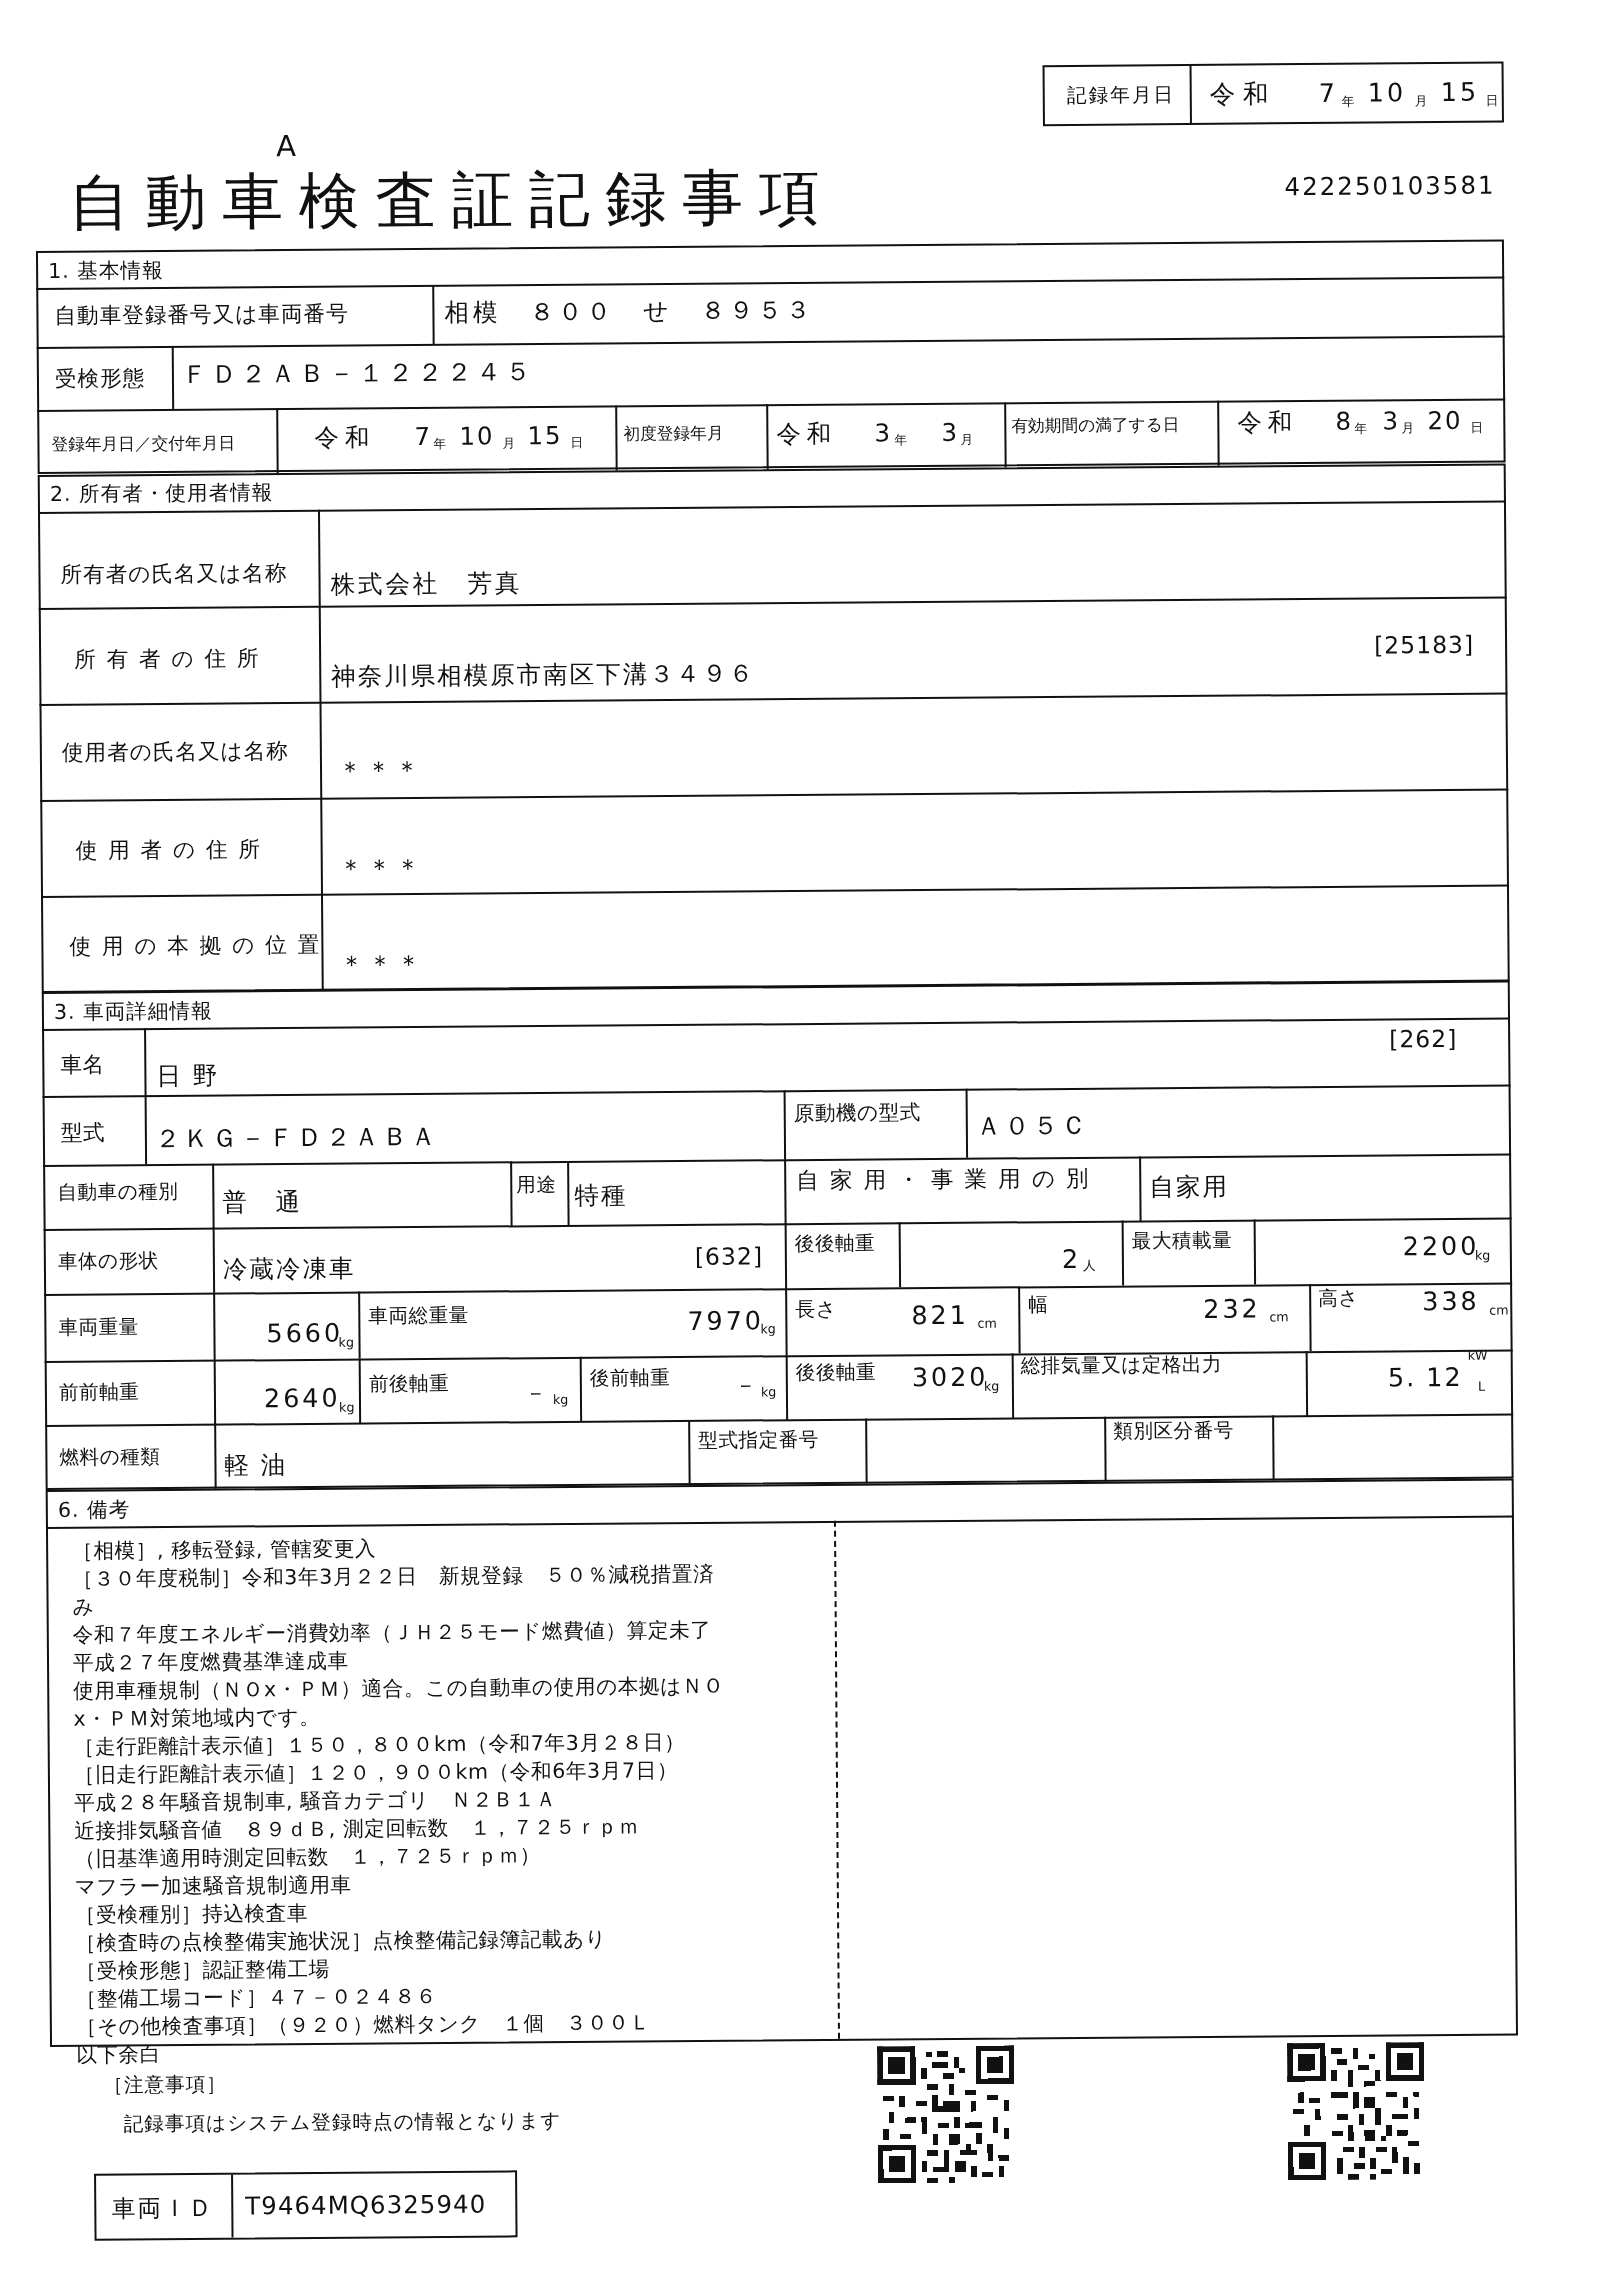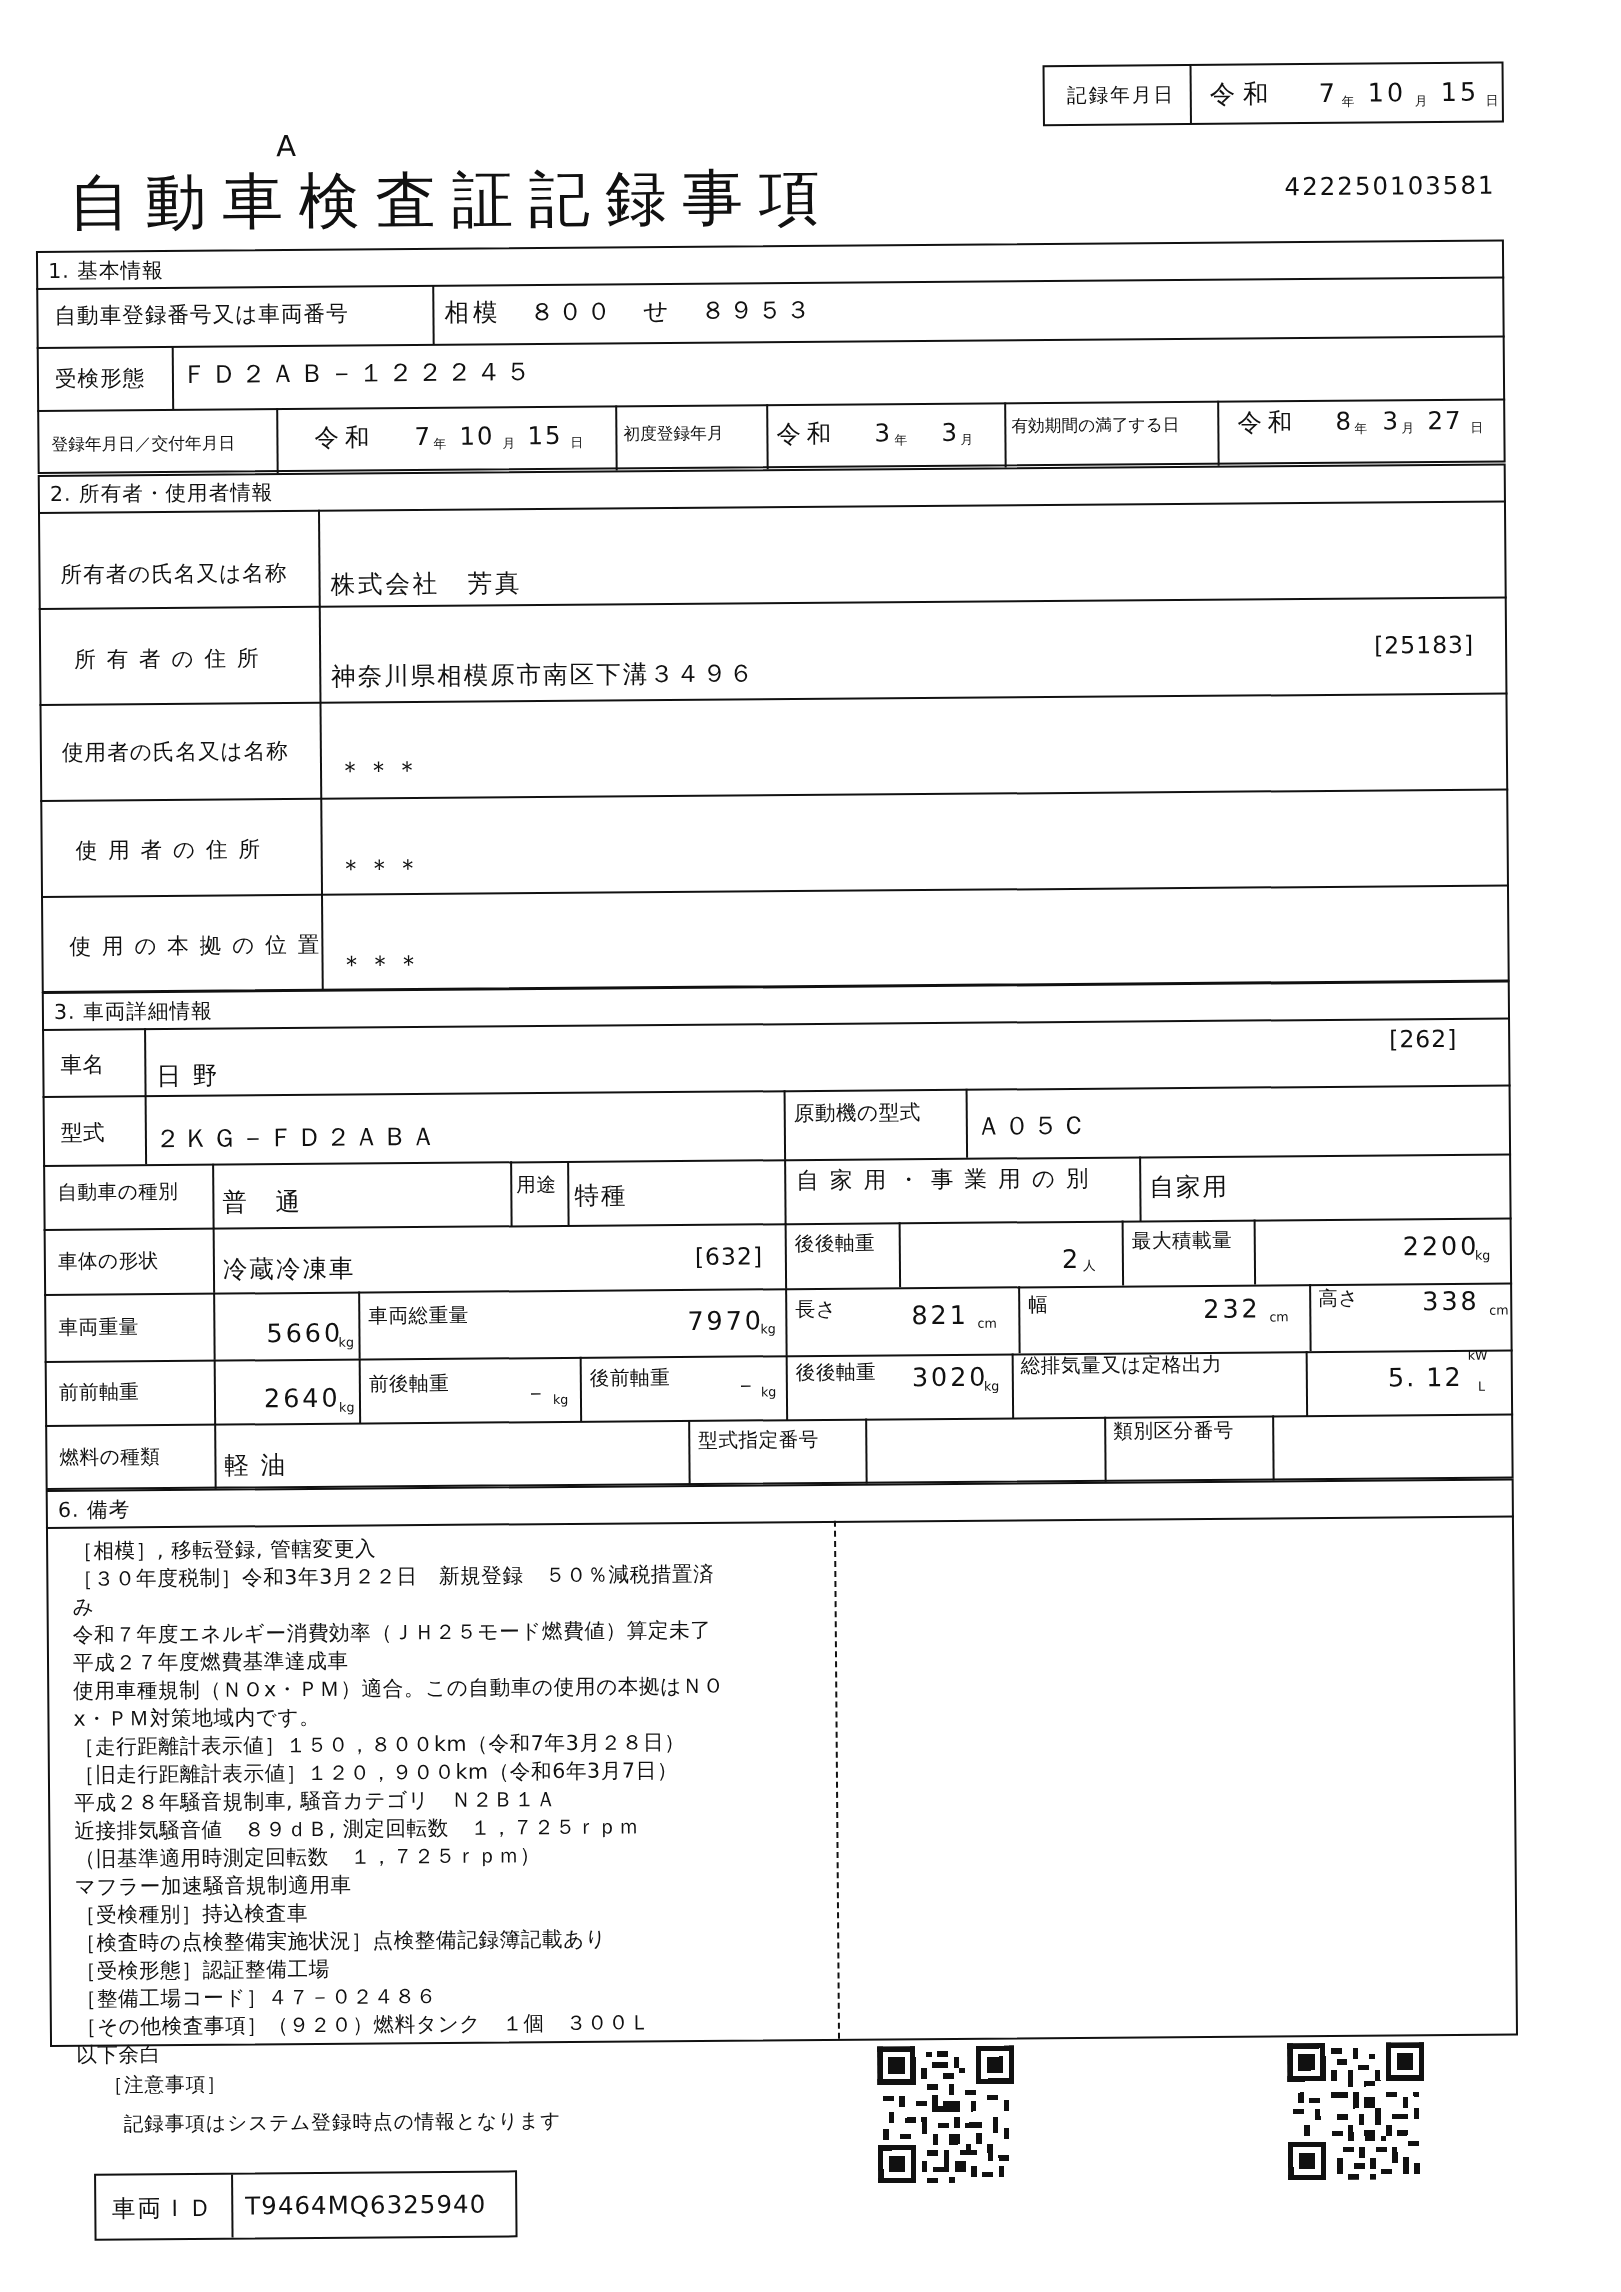--- a/index.html
+++ b/index.html
@@ -90,21 +90,21 @@
   <div class="abs tiny" style="left:900px;top:433px;">年</div>
   <div class="abs valjp" style="left:947px;top:420px;">3</div>
   <div class="abs tiny" style="left:966px;top:433px;">月</div>
 
   <div class="abs small" style="left:1017px;top:416px;font-size:16.7px;">有効期間の満了する日</div>
   <div class="abs valjp" style="left:1243px;top:412px;letter-spacing:5.9px;">令和</div>
   <div class="abs valjp" style="left:1341px;top:412px;">8</div>
   <div class="abs tiny" style="left:1360px;top:425px;">年</div>
   <div class="abs valjp" style="left:1388px;top:412px;">3</div>
   <div class="abs tiny" style="left:1407px;top:425px;">月</div>
-  <div class="abs valjp" style="left:1433px;top:412px;">27</div>
+  <div class="abs valjp" style="left:1433px;top:412px;">20</div>
   <div class="abs tiny" style="left:1476px;top:425px;">日</div>
 
   <div class="abs box" style="left:43px;top:469px;width:1468px;height:518px;"></div>
   <div class="abs sechead" style="left:55px;top:474px;">2. 所有者・使用者情報</div>
   <div class="abs hline" style="left:43px;top:506px;width:1468px;"></div>
 
   <div class="abs vline" style="left:323px;top:506px;height:480px;"></div>
 
   <div class="abs hline" style="left:43px;top:602px;width:1468px;"></div>
   <div class="abs hline" style="left:43px;top:698px;width:1468px;"></div>

